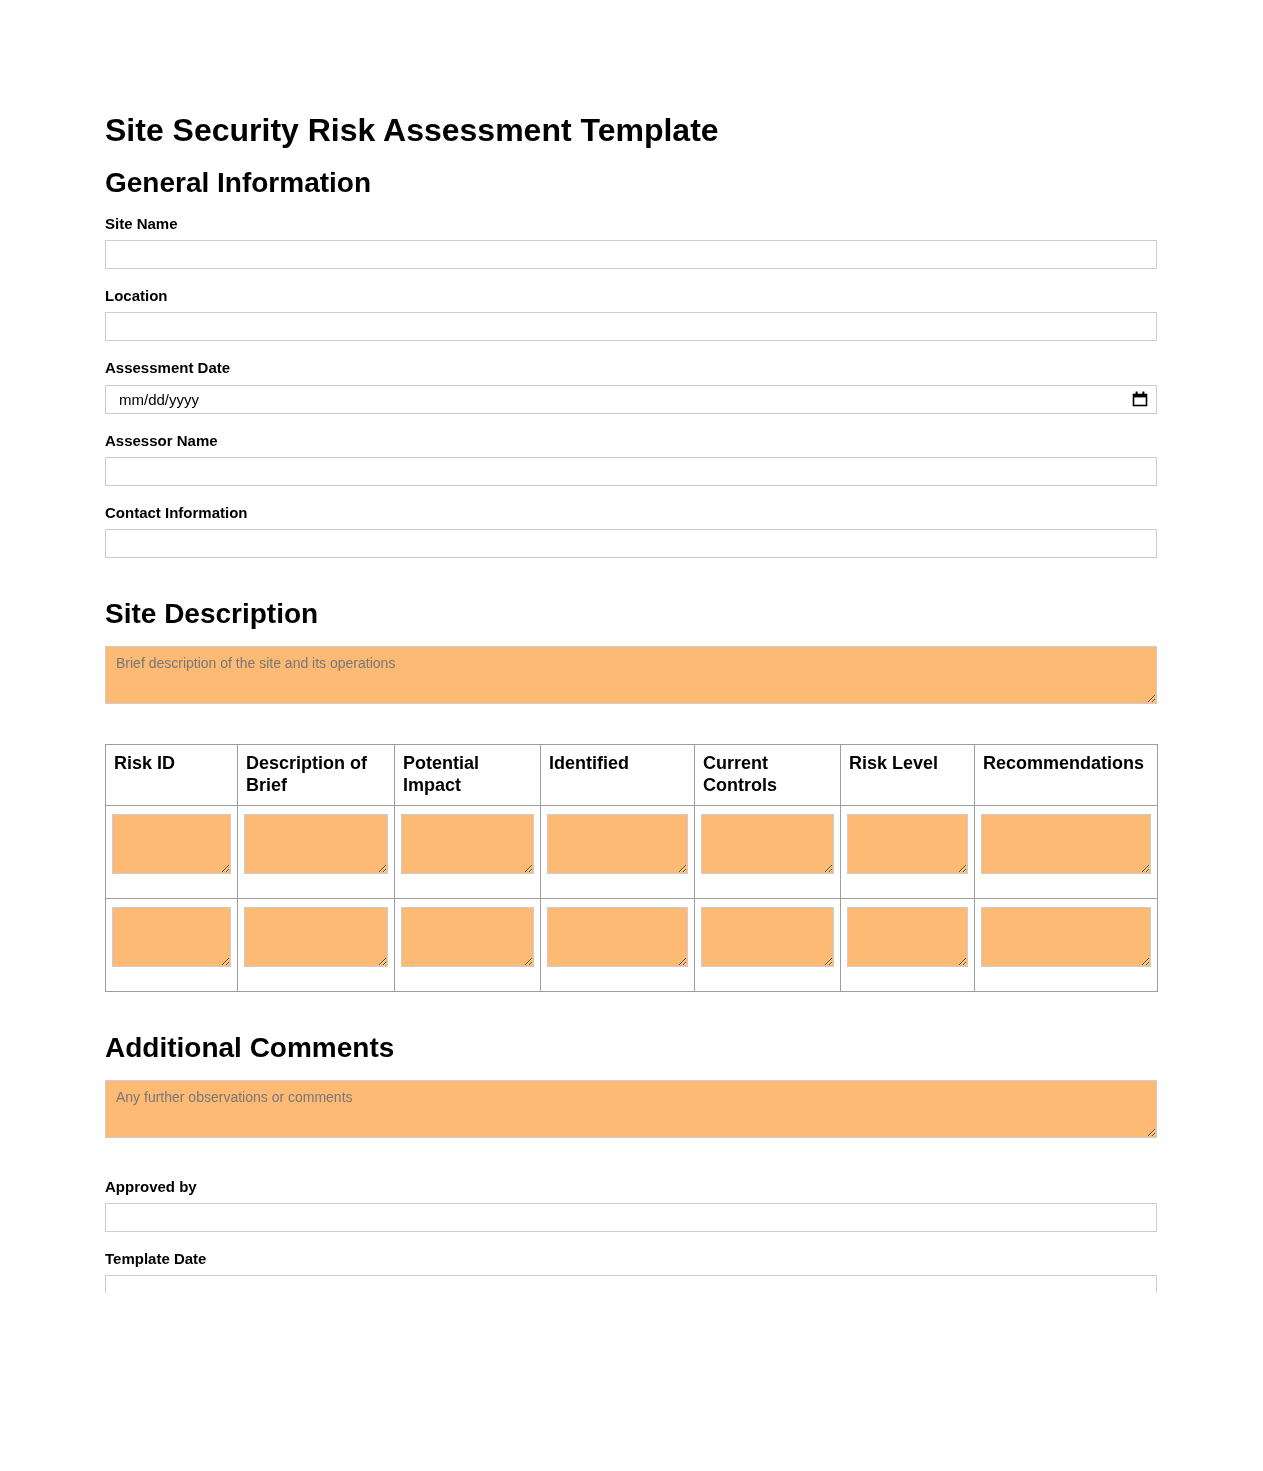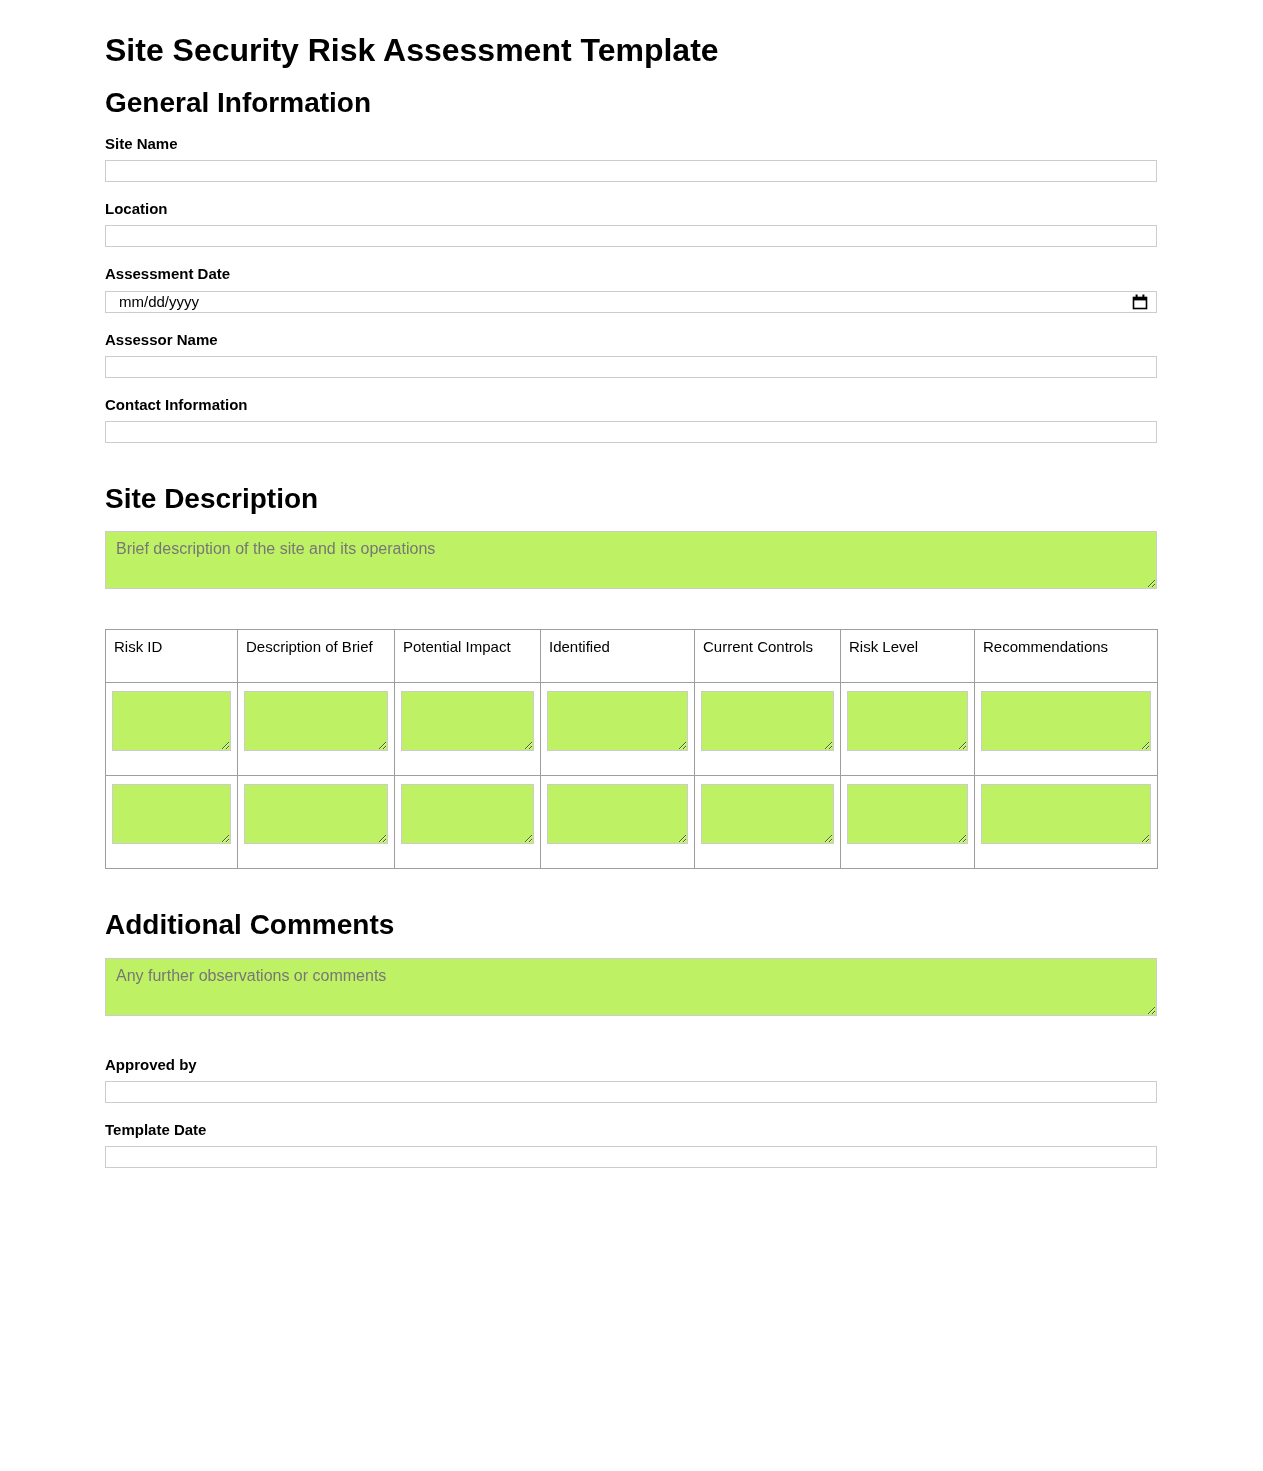--- a/index.html
+++ b/index.html
@@ -14,21 +14,21 @@
     height: 1471px;
     background: #ffffff;
     overflow: hidden;
     position: relative;
   }
   
   .content {
     box-sizing: border-box;
     height: 1293px;
     overflow: hidden;
-    padding: 32px 106px 0 105px;
+    padding: 112px 106px 0 105px;
   }
   h1.page-title {
     font-size: 32px;
     line-height: 1.15;
     font-weight: bold;
     margin: 0 0 18px 0;
   }
   h2.section-heading {
     font-size: 28px;
     line-height: 1.15;
@@ -42,21 +42,21 @@
     font-size: 15px;
     line-height: 1.15;
     font-weight: bold;
     margin-bottom: 8px;
     color: #000;
   }
   .text-input {
     display: block;
     width: 100%;
     box-sizing: border-box;
-    height: 22px;
+    height: 29px;
     border: 1px solid #cccccc;
     background: #ffffff;
     font-family: "Liberation Sans", sans-serif;
     font-size: 15px;
     color: #000;
     padding: 2px 8px;
     border-radius: 0;
     outline: none;
   }
   .input-wrap { position: relative; }
@@ -66,24 +66,24 @@
     right: 9px;
     top: 50%;
     transform: translateY(-50%);
     width: 16px;
     height: 16px;
     line-height: 0;
     cursor: pointer;
   }
   textarea {
     font-family: "Liberation Sans", sans-serif;
-    font-size: 16px;
+    font-size: 14px;
     color: #000;
     border: 1px solid #cccccc;
-    background: #bef264;
+    background: #fdba74;
     resize: both;
     outline: none;
     border-radius: 0;
   }
   textarea::placeholder, .text-input::placeholder { color: #777777; opacity: 1; }
   .big-textarea {
     display: block;
     width: 100%;
     box-sizing: border-box;
     height: 58px;
@@ -91,22 +91,22 @@
   }
   table.risks-table {
     border-collapse: collapse;
     table-layout: fixed;
     width: 100%;
   }
   table.risks-table th, table.risks-table td {
     border: 1px solid #9e9e9e;
   }
   table.risks-table th {
-    font-size: 15px;
-    font-weight: normal;
+    font-size: 18px;
+    font-weight: bold;
     text-align: left;
     vertical-align: top;
     line-height: 1.2;
     padding: 8px;
     height: 36px;
   }
   table.risks-table td {
     vertical-align: top;
     padding: 8px 6px;
     height: 76px;

